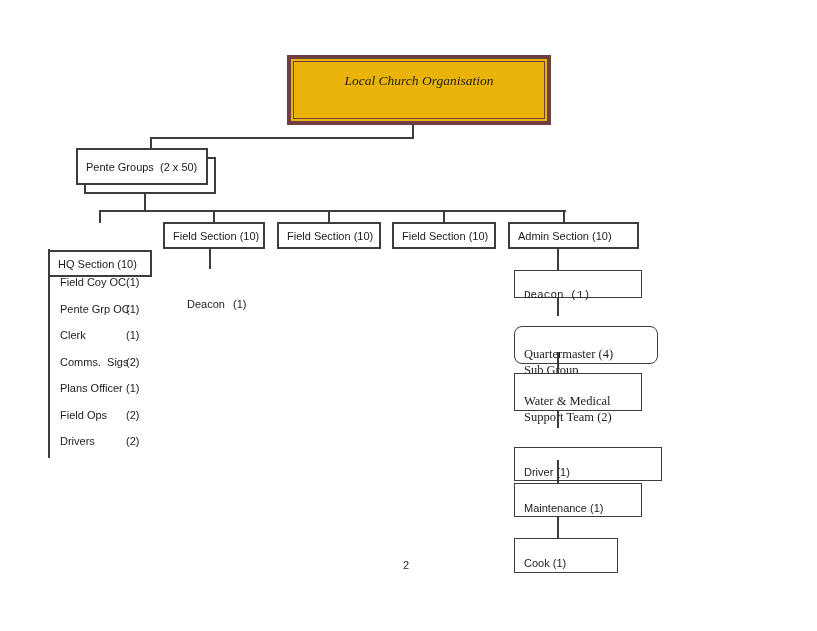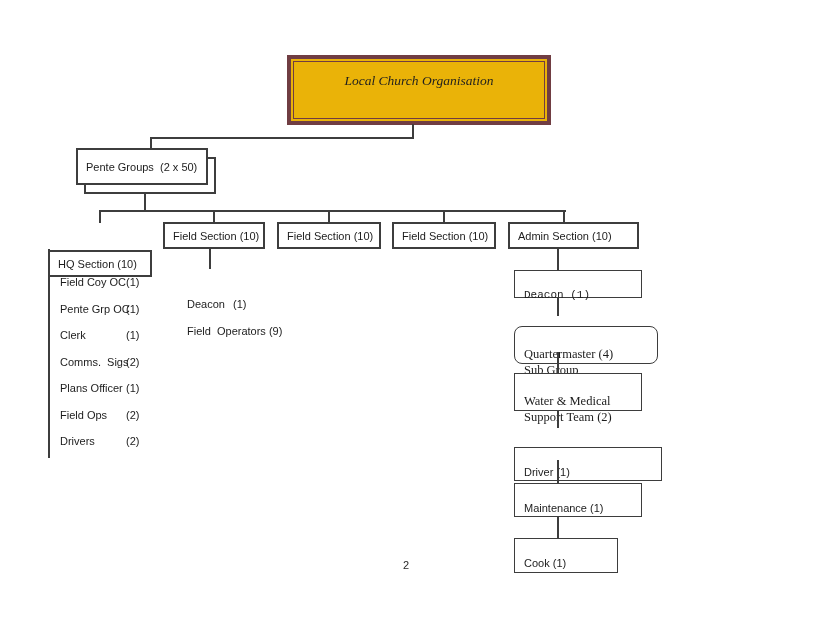--- a/index.html
+++ b/index.html
@@ -108,24 +108,20 @@
     <span class="role">Drivers</span>
     <span class="cnt">(2)</span>
   </div>
 </div>
 
 <div class="roster fld" style="left:187px;top:264px;width:140px;margin-top:28px;">
   <div class="r-row">
     <span class="role">Deacon</span>
     <span class="cnt">(1)</span>
   </div>
-  <div class="r-row">
-    <span class="role">Field  Operators (9)</span>
-    <span class="cnt"></span>
-  </div>
 </div>
 
 <div class="ln" style="left:557px;top:249px;width:2px;height:22px;"></div>
 
 <div class="abs abox" style="left:514px;top:270px;width:128px;height:28px;font-family:Liberation Mono, monospace;">
   <span>Deacon (1)</span>
 </div>
 <div class="ln" style="left:557px;top:297px;width:2px;height:19px;"></div>
 
 <div class="abs abox serif" style="left:514px;top:326px;width:144px;height:38px;border-radius:8px;">

